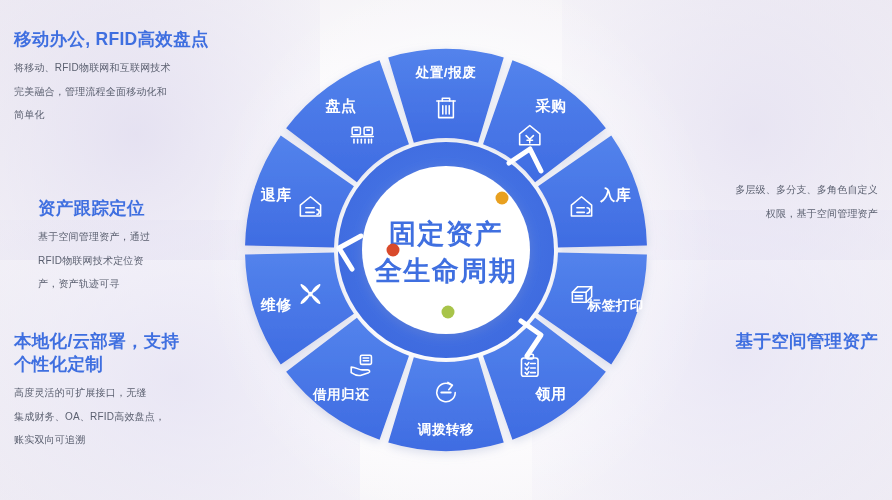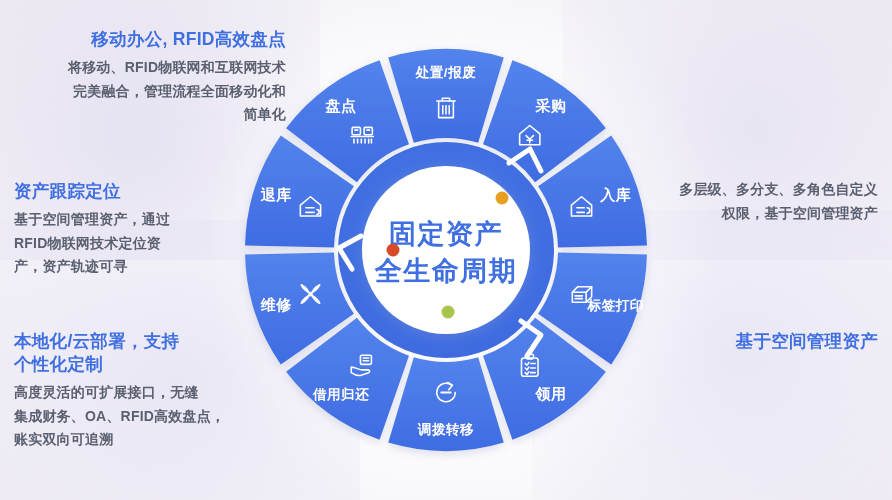--- a/index.html
+++ b/index.html
@@ -26,29 +26,28 @@
   .wash.c{left:200px;top:-40px;width:520px;height:580px;
     background:radial-gradient(ellipse at 50% 50%, rgba(255,255,255,.9) 0%, rgba(255,255,255,0) 70%);}
 
   
   .blk{position:absolute;}
   .blk .ttl{
     color:#3f6fe0;font-weight:bold;font-size:17.5px;line-height:23px;
     letter-spacing:.3px;margin:0 0 5px 0;white-space:pre-line;
   }
   .blk .body{
-    color:#5b6070;font-size:14px;line-height:23.5px;letter-spacing:.2px;
+    color:#5b6070;font-size:10px;line-height:23.5px;letter-spacing:.2px;
     white-space:pre-line;
-    font-weight:bold;
   }
   .blk.left{left:14px;text-align:left;width:272px;}
   .blk.right{right:14px;text-align:right;width:240px;}
 
-  .blk.l1{top:28px;text-align:right;}
-  .blk.l2{top:180px;}
+  .blk.l1{top:28px;}
+  .blk.l2{top:197px;margin-left:24px;}
   .blk.l3{top:330px;}
   .blk.r1{top:28px;}
   .blk.r2{top:178px;}
   .blk.r3{top:330px;}
 
   
   #wheel{position:absolute;left:221px;top:8px;width:450px;height:484px;}
   #wheel svg{display:block;}
 
   .seg-label{

